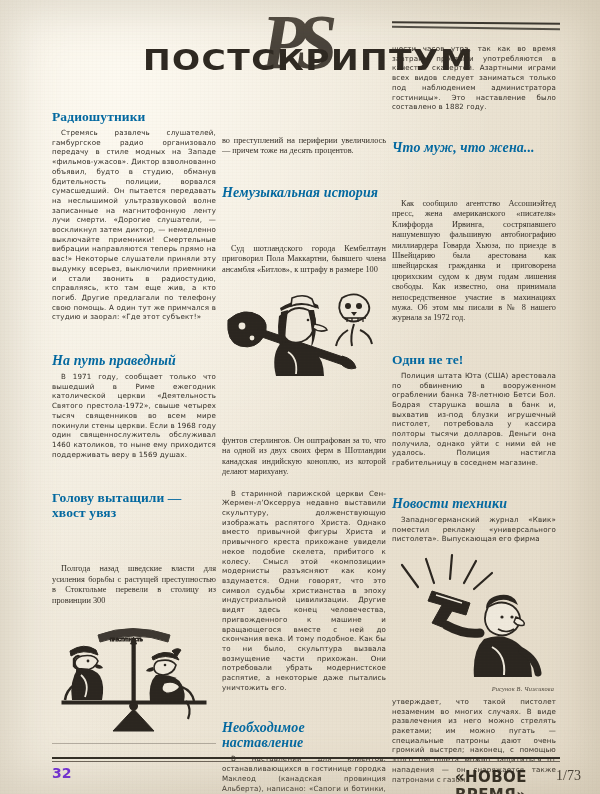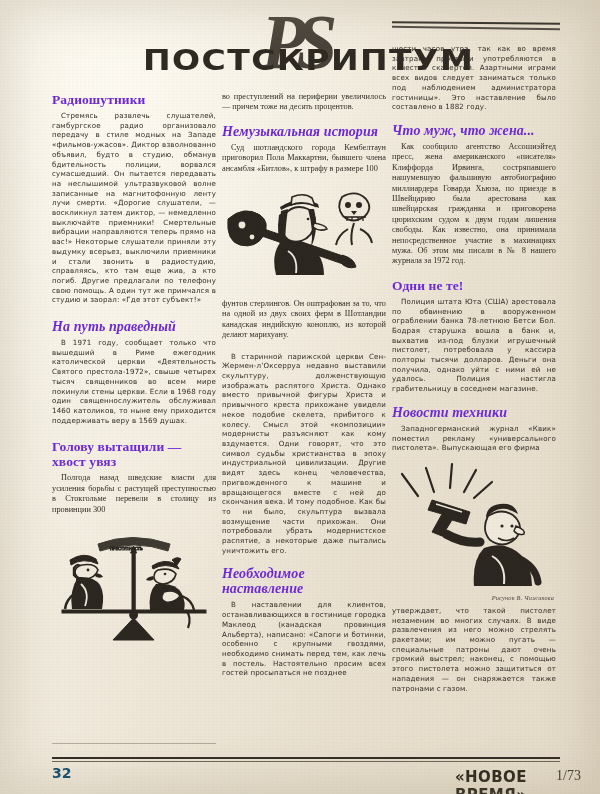--- a/index.html
+++ b/index.html
@@ -71,22 +71,22 @@
   .col{position:absolute;top:0;width:164px;}
   .col1{left:52px;}
   .col2{left:222px;}
   .col3{left:392px;}
 
   h2{
     font-family:"Liberation Serif", serif;
     font-weight:700;
     font-size:13.5px;
     line-height:15px;
-    margin:0 0 4px 0;
-    color:#6d28d9;
+    margin:17px 0 4px 0;
+    color:#0369a1;
     letter-spacing:.1px;
   }
   h2.ital{font-style:italic;font-size:14px;}
 
   p{
     margin:0 0 7px 0;
     font-size:8.05px;
     line-height:10.1px;
     text-align:justify;
     text-indent:9px;
@@ -99,20 +99,21 @@
     font-family:"DejaVu Sans", sans-serif;
     font-size:7.1px;
     line-height:9.7px;
     letter-spacing:.15px;
     font-weight:400;
   }
   p.serif-b{
     font-family:"Liberation Serif", serif;
     font-size:8.3px;
     line-height:10.4px;
+    margin-top:44px;
   }
   .sp{height:7px;}
   .sp-s{height:4px;}
 
   
   .fig{position:relative;margin:5px 0 8px 0;}
   .fig svg{display:block;width:100%;height:auto;}
   .figcap{
     font-family:"Liberation Serif",serif;
     font-style:italic;
@@ -125,21 +126,21 @@
 
   
   .footline{
     position:absolute;left:52px;top:757px;width:508px;height:2px;
     background:#2f2b24;
   }
   .footline.thin{top:761px;height:1px;background:#6a6257;}
   .pageno{
     position:absolute;left:52px;top:765px;
     font-family:"DejaVu Sans", sans-serif;
-    font-weight:700;font-size:14px;color:#0c4a6e;
+    font-weight:700;font-size:14px;color:#6d28d9;
   }
   .magname{
     position:absolute;left:455px;top:768px;
     font-family:"DejaVu Sans", sans-serif;
     font-weight:700;font-size:15px;letter-spacing:.4px;color:#272219;
   }
   .issue{
     position:absolute;left:556px;top:768px;
     font-family:"Liberation Serif", serif;
     font-size:14px;color:#3a342b;

